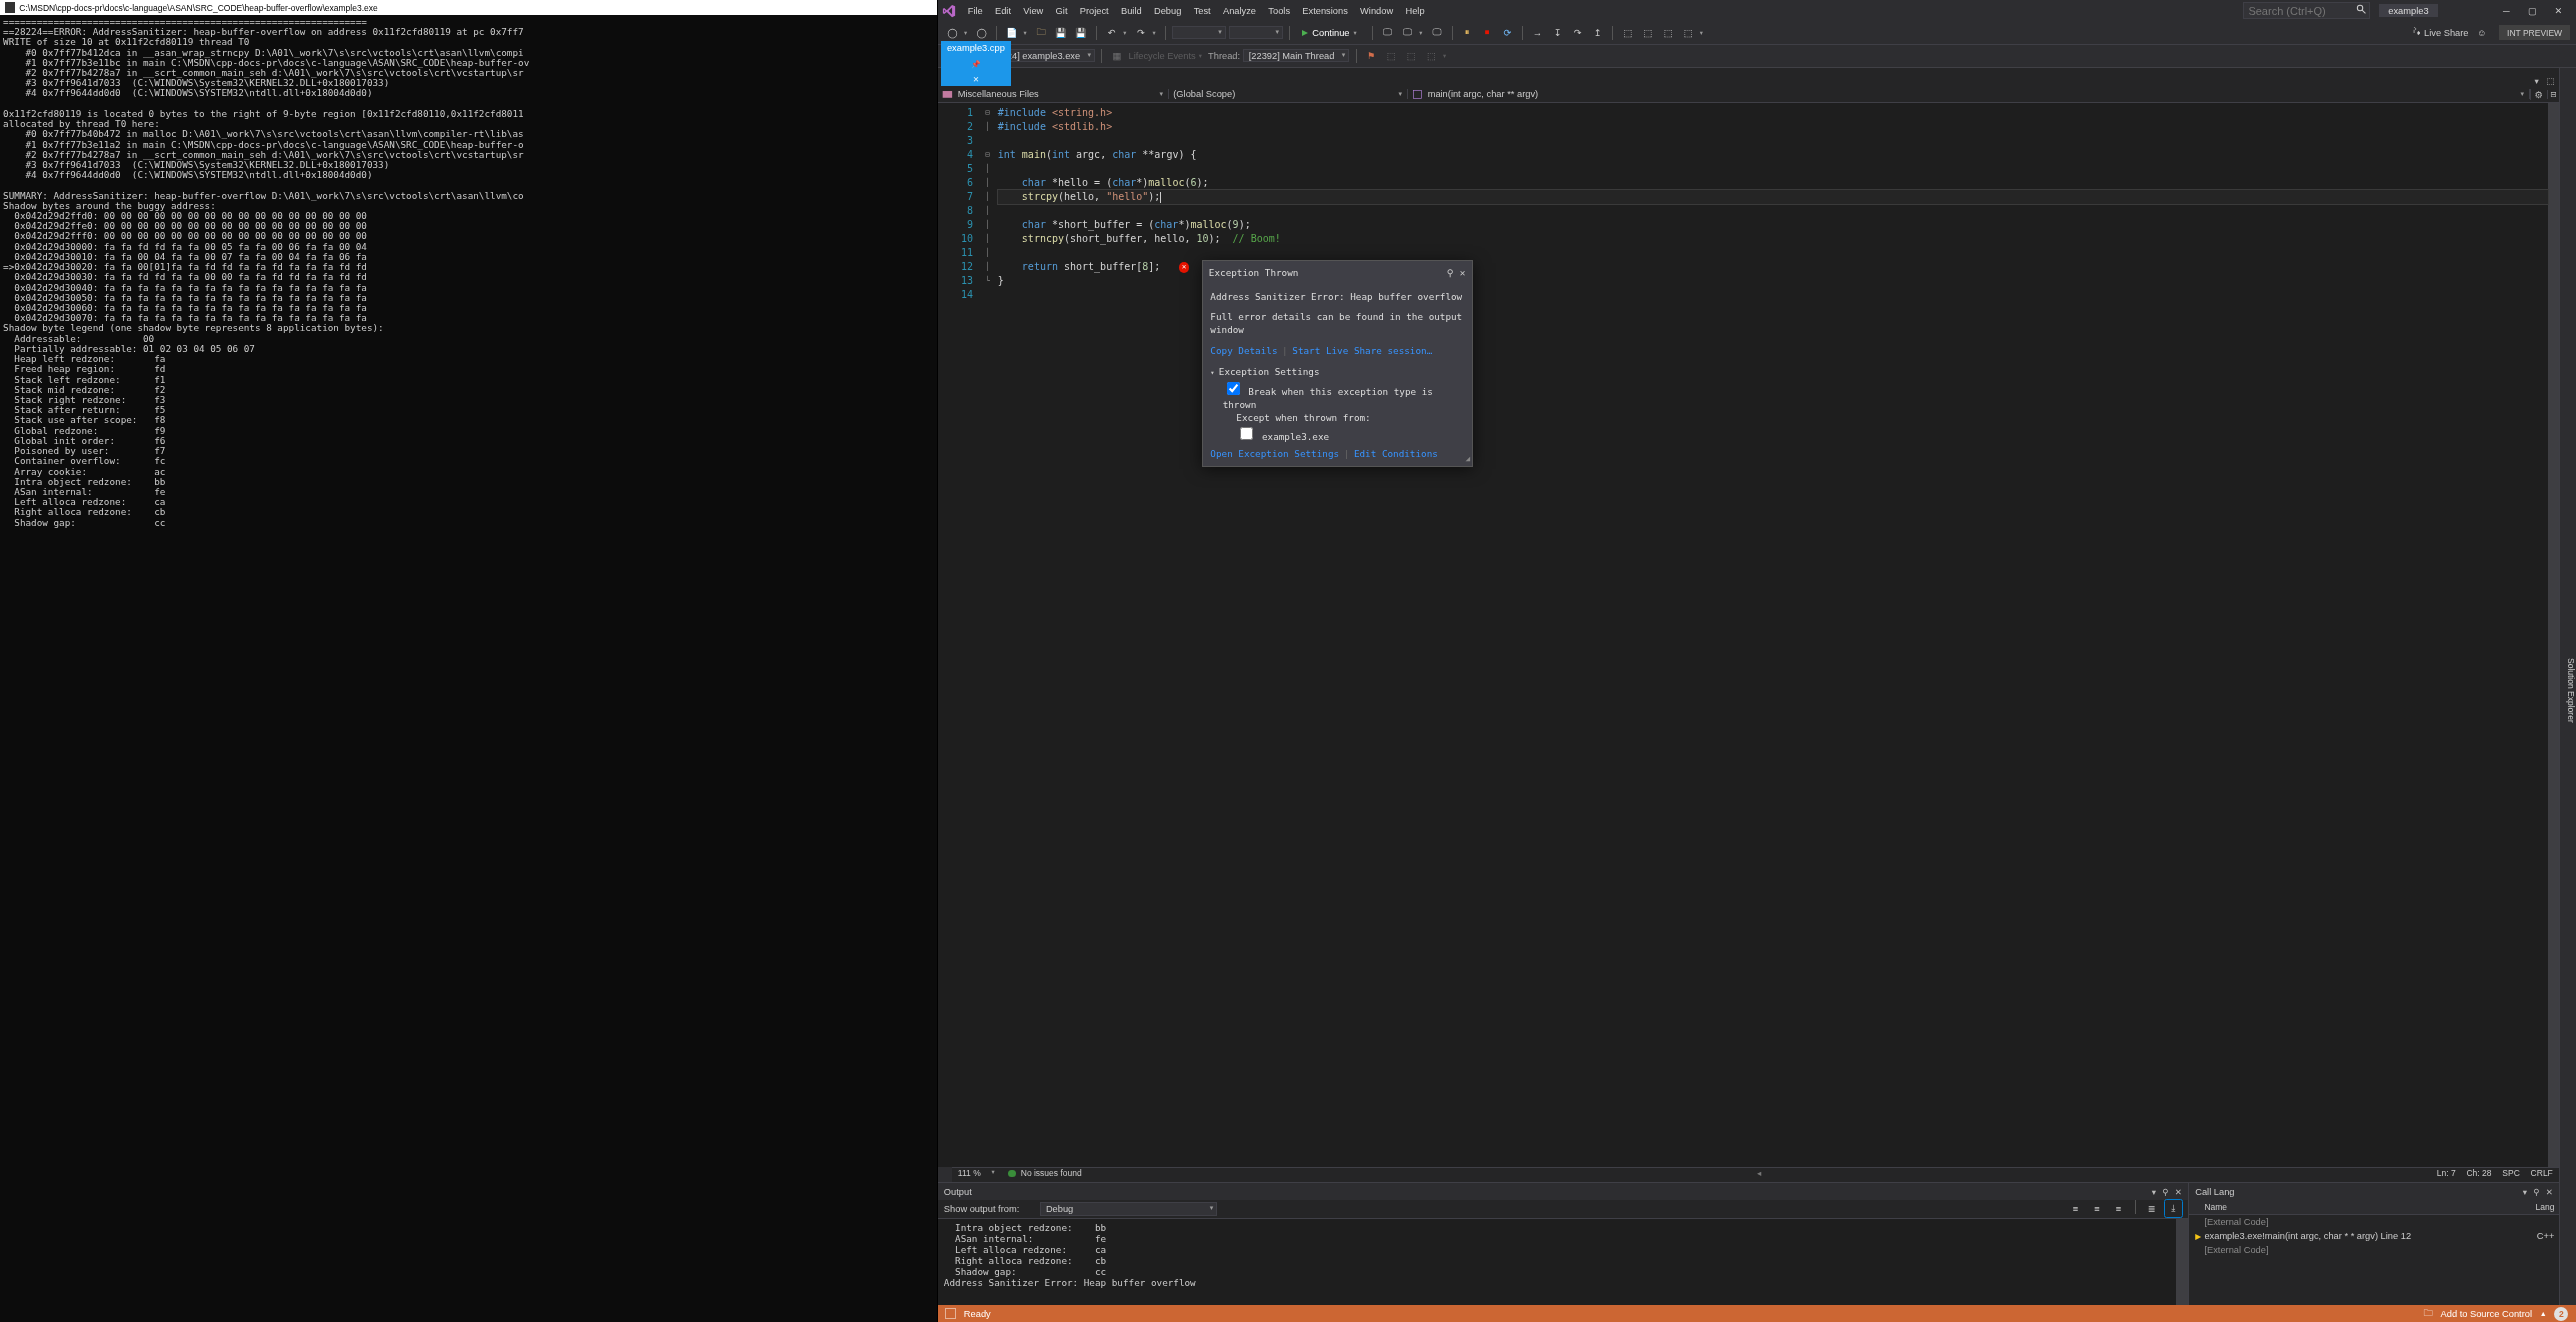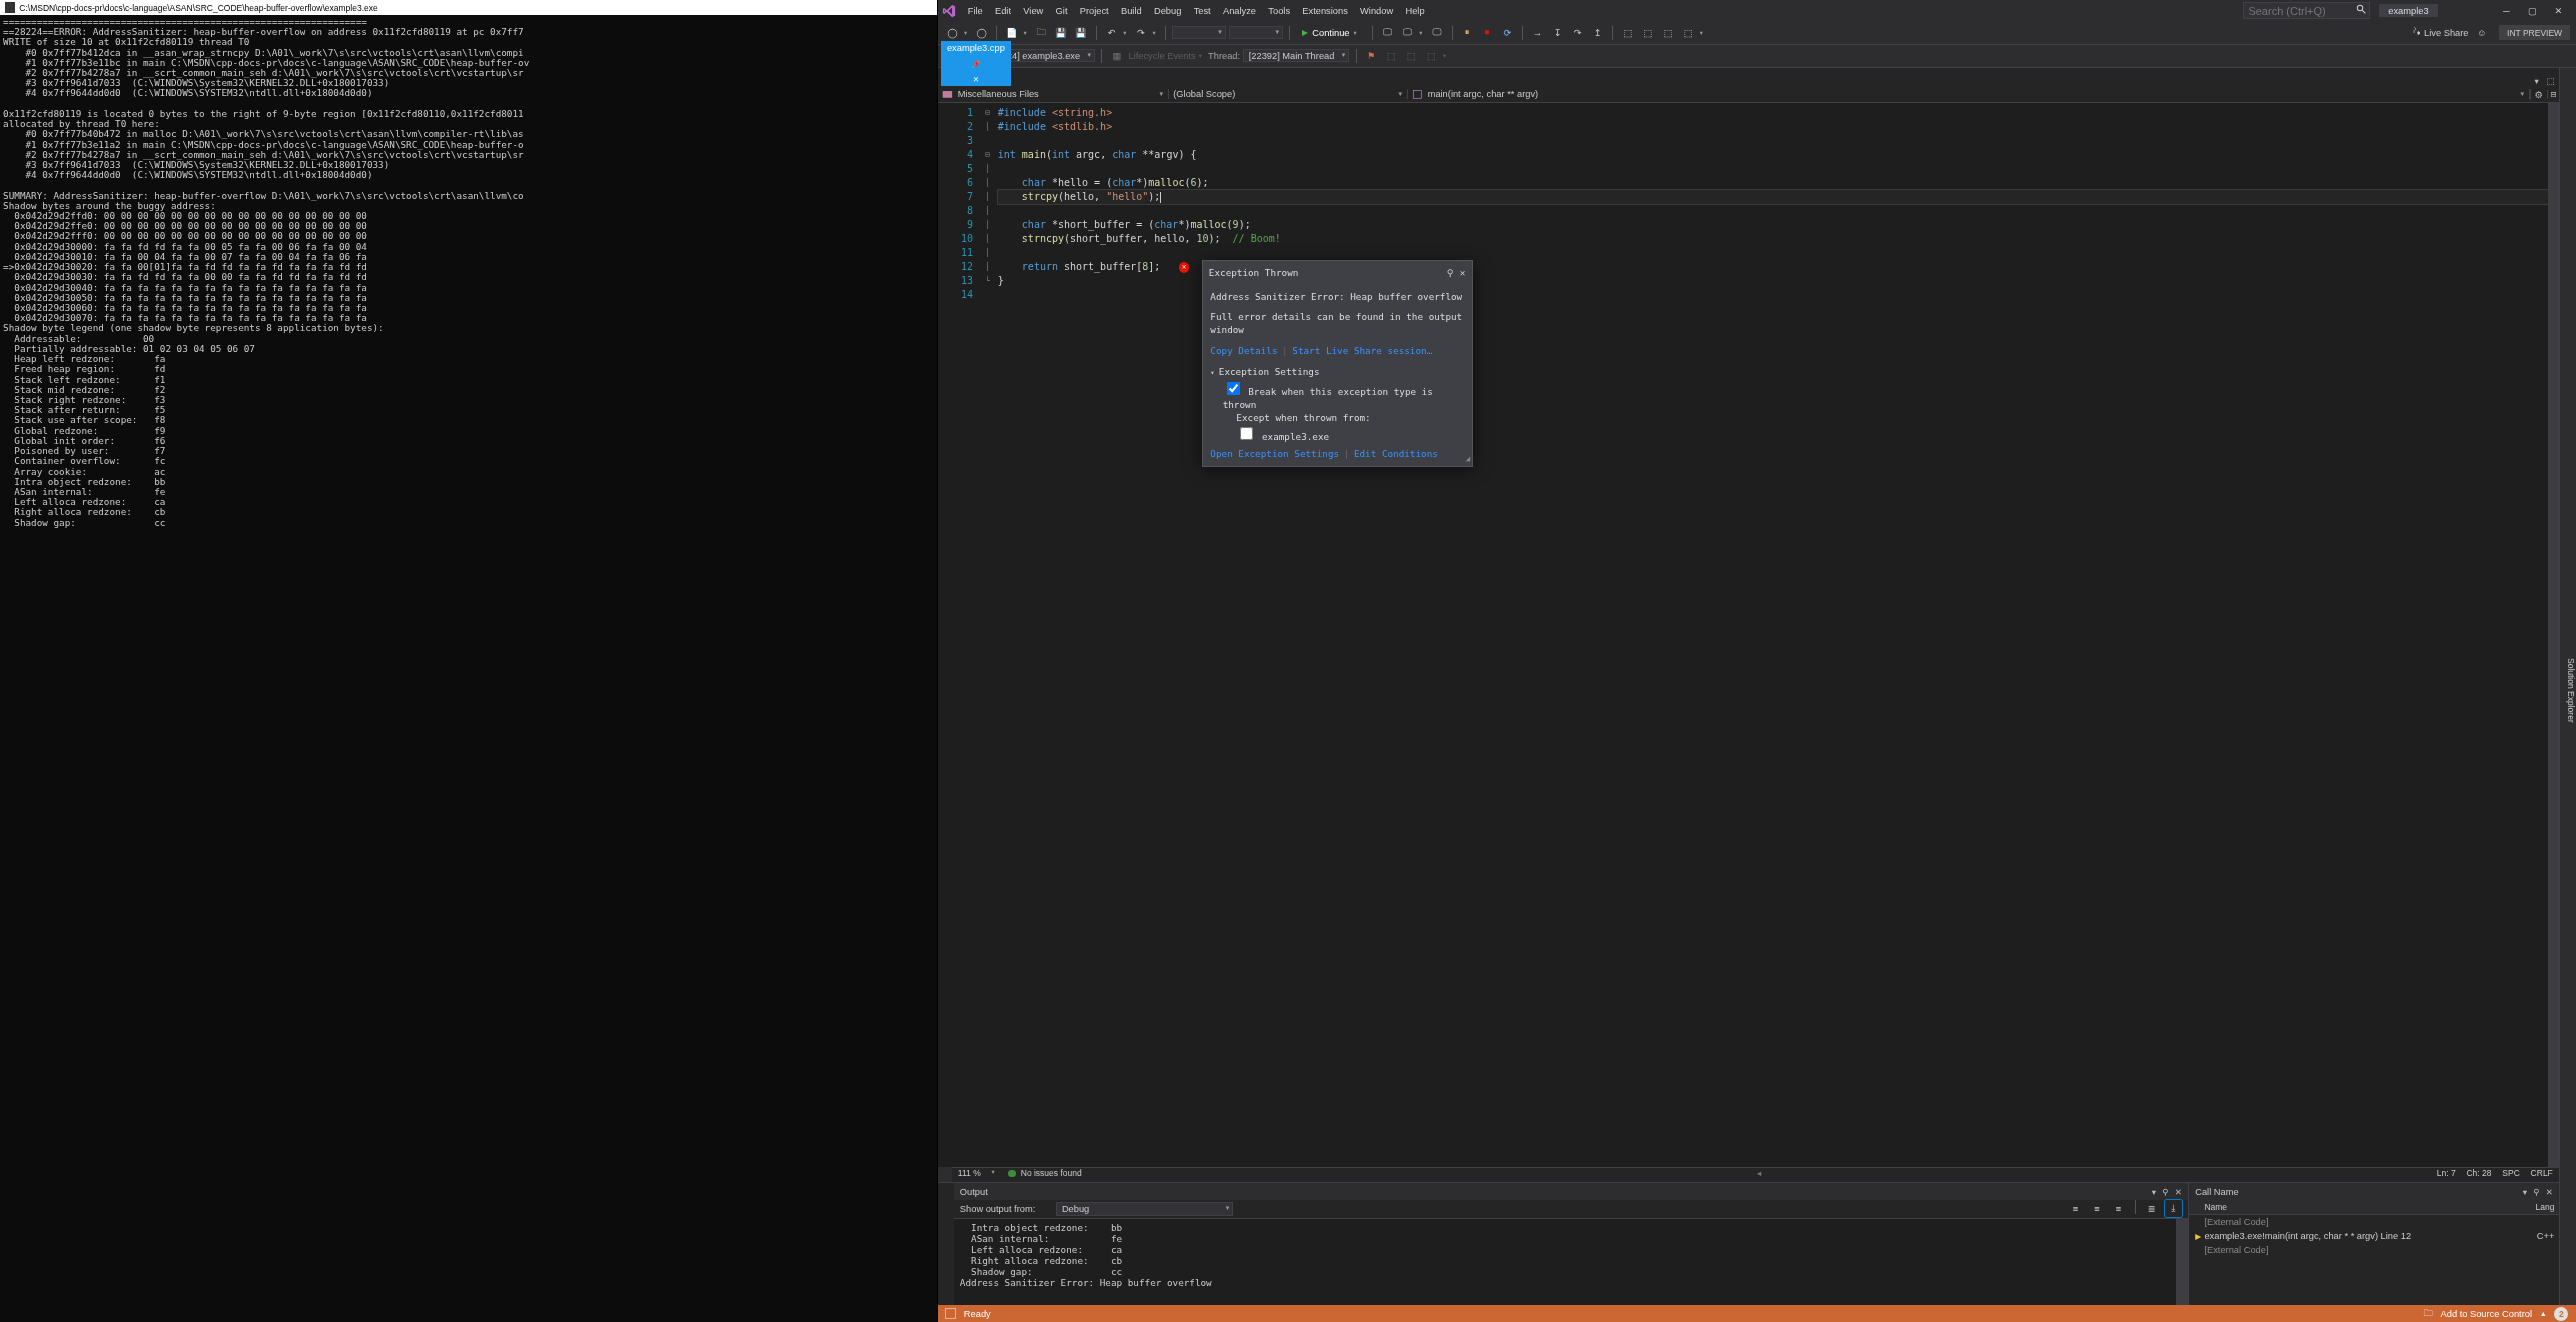--- a/index.html
+++ b/index.html
@@ -317,21 +317,21 @@
   .bottom-panels {
     height: 123px;
     display:flex;
     background: var(--vs-darker);
     border-top:0.8px solid var(--vs-border);
   }
   .panel {
     display:flex;flex-direction:column;min-width:0;
     border-right:0.8px solid var(--vs-border);
   }
-  .panel.output { flex: 1; margin-left: 16px; }
+  .panel.output { flex: 1; }
   .panel.callstack { width: 370px; border-right:none; }
   .panel-title {
     height:17px;background:#2d2d30;display:flex;align-items:center;
     padding:0 6.2px;font-size:9.3px;color:#ccc;
   }
   .panel-title .picons{margin-left:auto;display:flex;gap:6.2px;color:#bbb;font-size:8.5px;}
   .output-toolbar{
     height:18.5px;display:flex;align-items:center;gap:21px;padding:0 6.2px;
     background:#252526;border-bottom:0.8px solid var(--vs-border);font-size:9.3px;color:#ccc;
   }
@@ -727,21 +727,21 @@
               <div class="output-body">  Intra object redzone:    bb
   ASan internal:           fe
   Left alloca redzone:     ca
   Right alloca redzone:    cb
   Shadow gap:              cc
 Address Sanitizer Error: Heap buffer overflow</div>
             </div>
 
             <div class="panel callstack">
               <div class="panel-title">
-                <span>Call Name</span>
+                <span>Call Lang</span>
                 <span class="picons">
                   <span>▾</span>
                   <span>⚲</span>
                   <span>✕</span>
                 </span>
               </div>
               <div class="callstack-head">
                 <span class="namecol">Name</span>
                 <span>Lang</span>
               </div>

